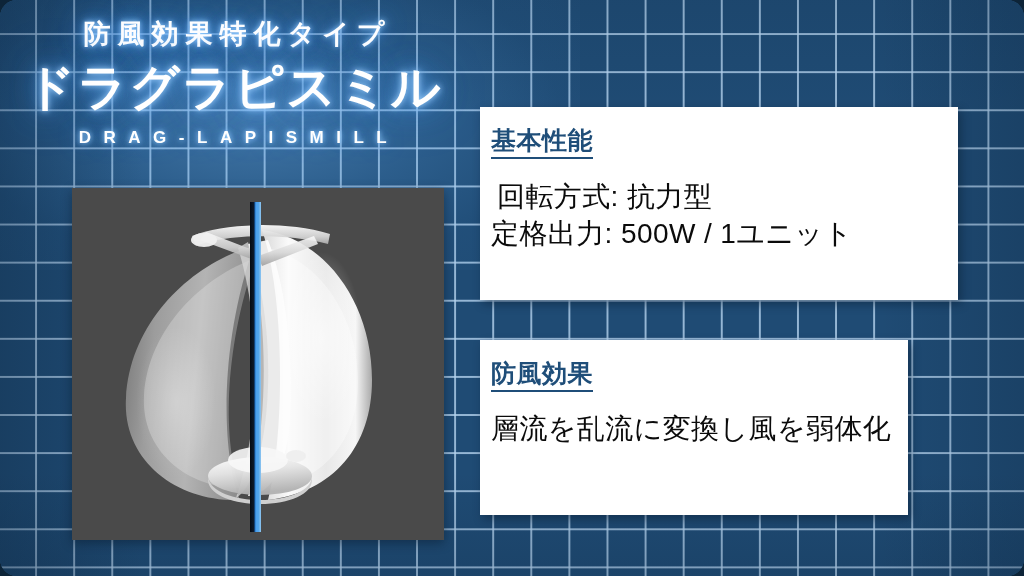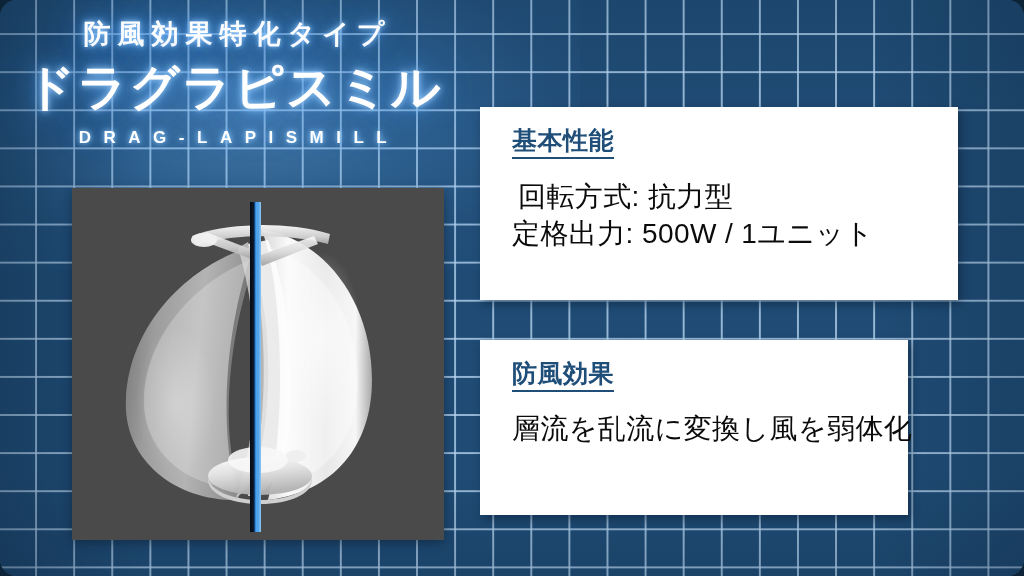--- a/index.html
+++ b/index.html
@@ -116,21 +116,21 @@
 
   
   .panel {
     position: absolute;
     background: #ffffff;
     box-shadow: 3px 4px 9px rgba(6,24,44,0.45);
   }
   #panel-basic  { left: 480px; top: 107px; width: 478px; height: 193px; }
   #panel-effect { left: 480px; top: 340px; width: 428px; height: 175px; }
 
-  .panel-inner { padding: 18px 22px 0 32px; }
+  .panel-inner { padding: 18px 22px 0 11px; }
   .panel-heading {
     display: inline-block;
     font-size: 25px;
     font-weight: 700;
     color: #1f4e79;
     border-bottom: 2.2px solid #1f4e79;
     padding-bottom: 1px;
     line-height: 1.25;
     letter-spacing: 0.5px;
   }

